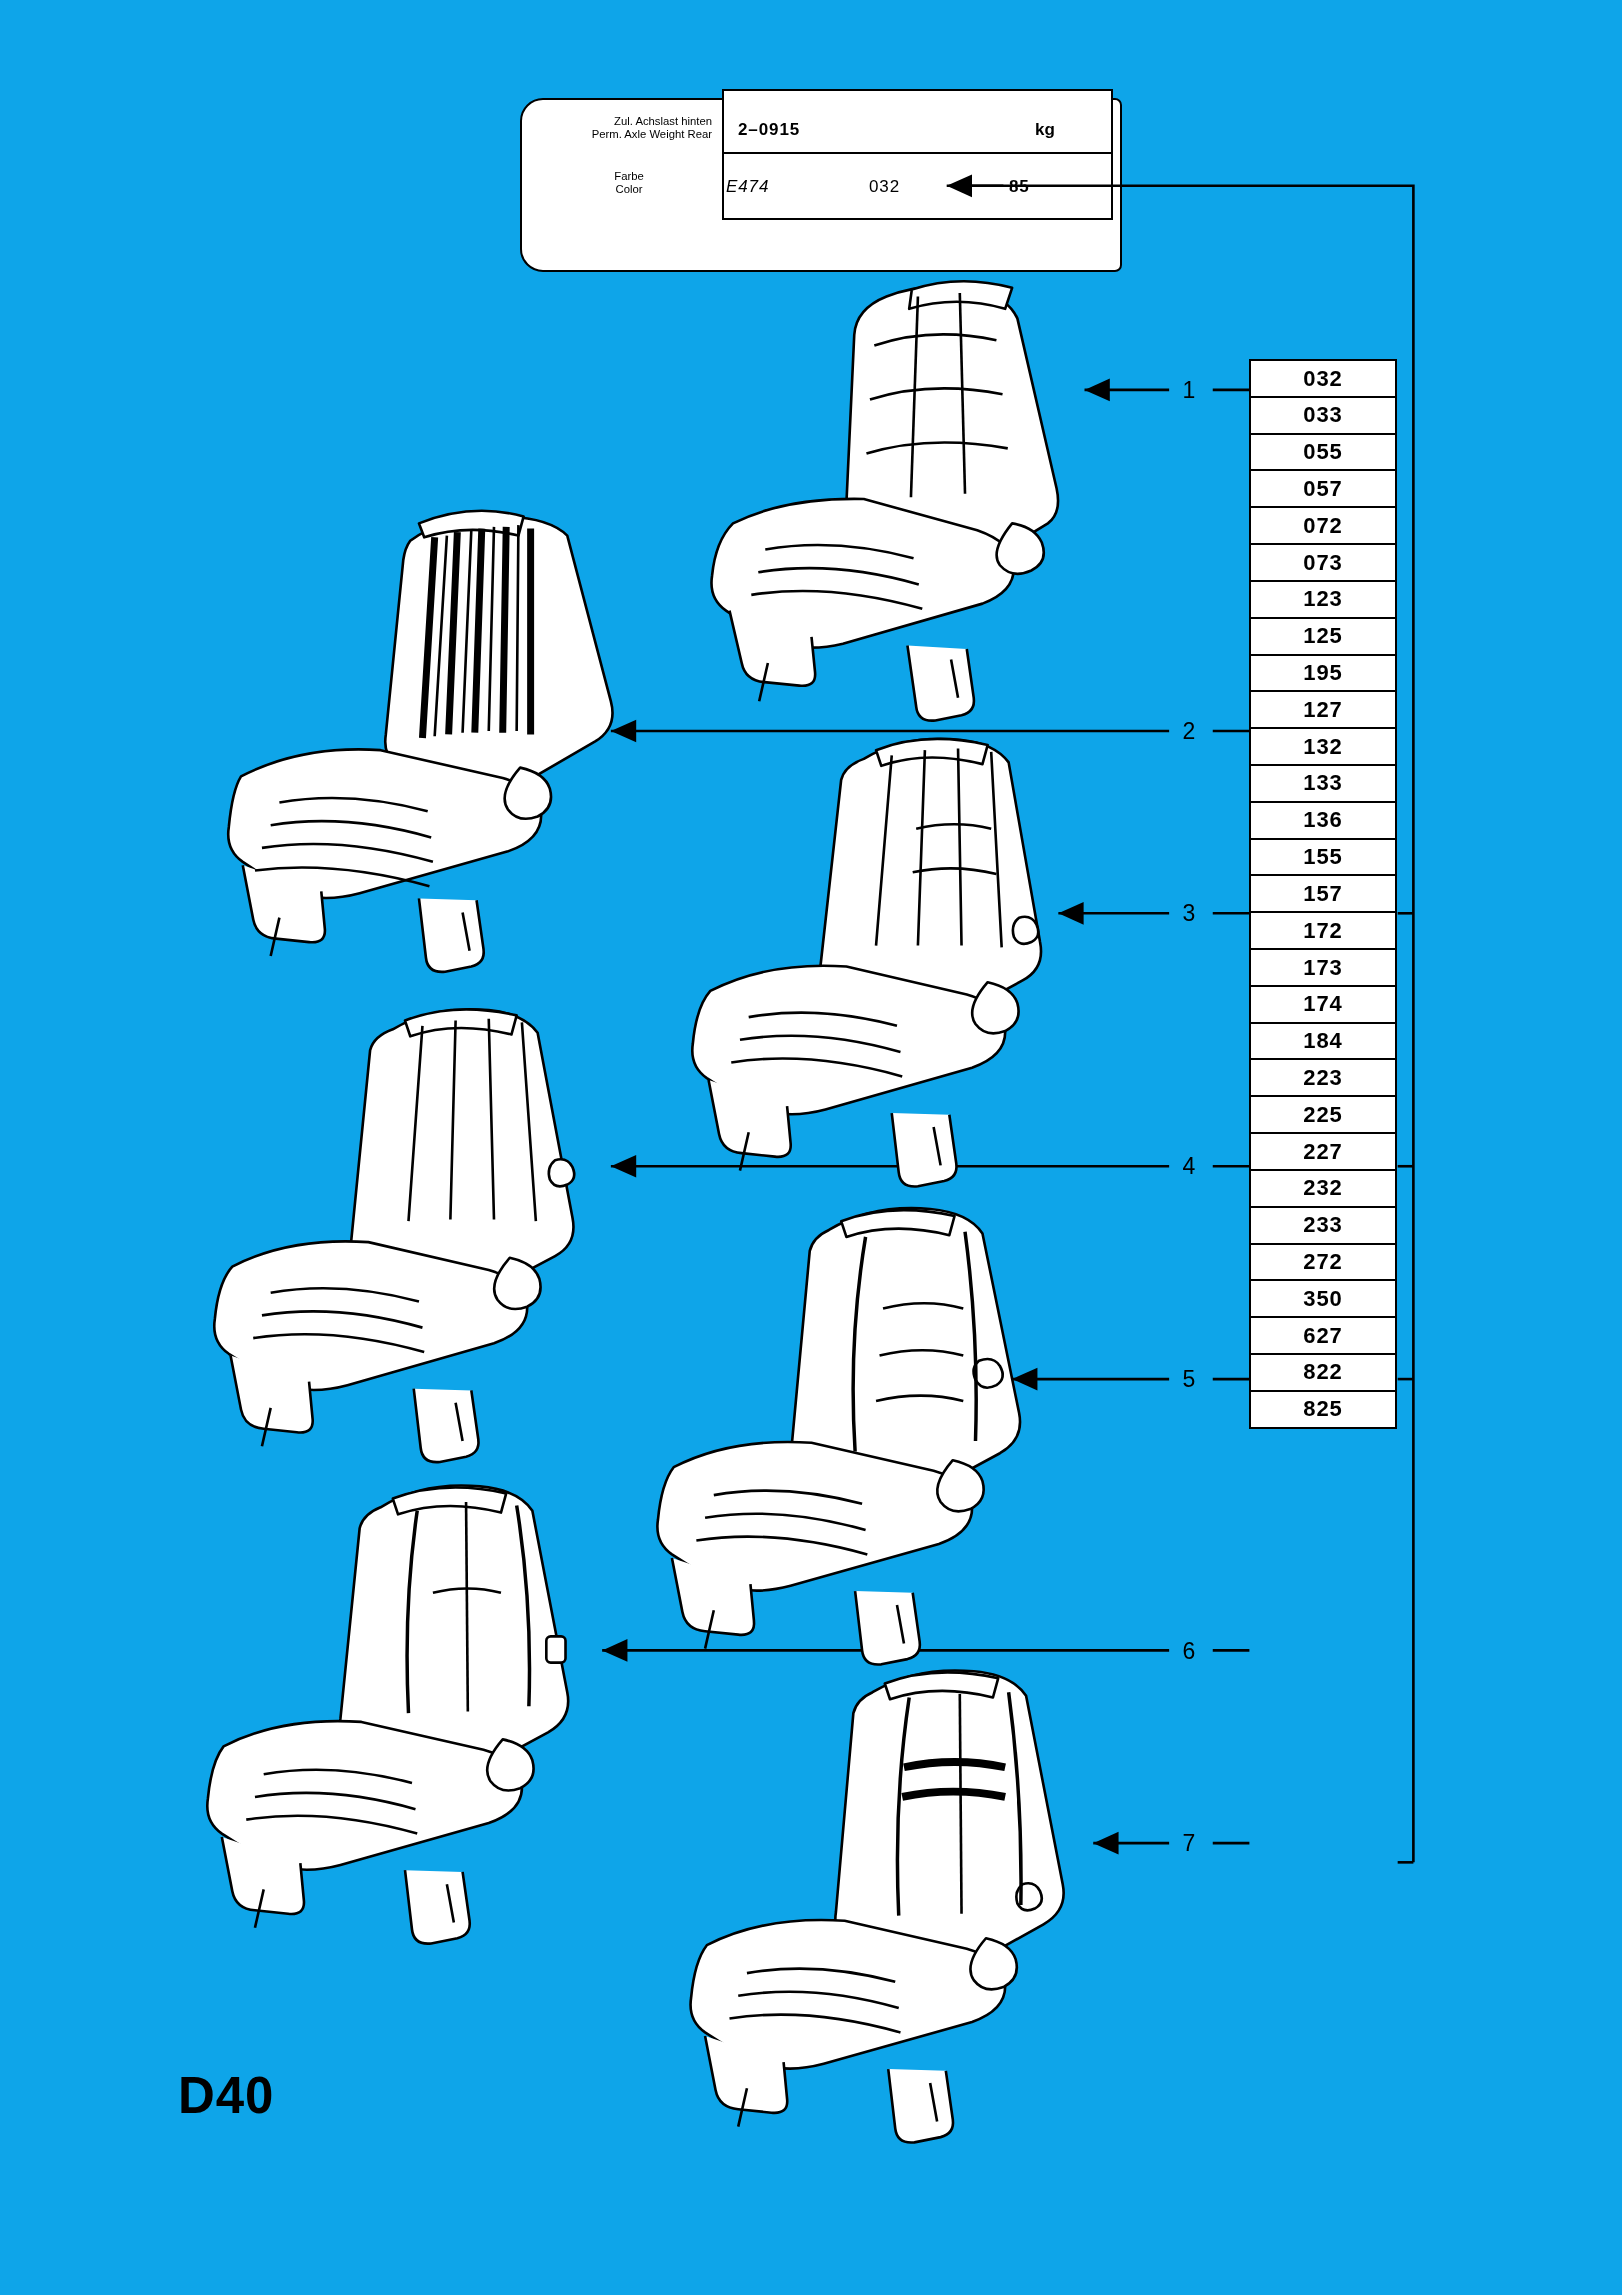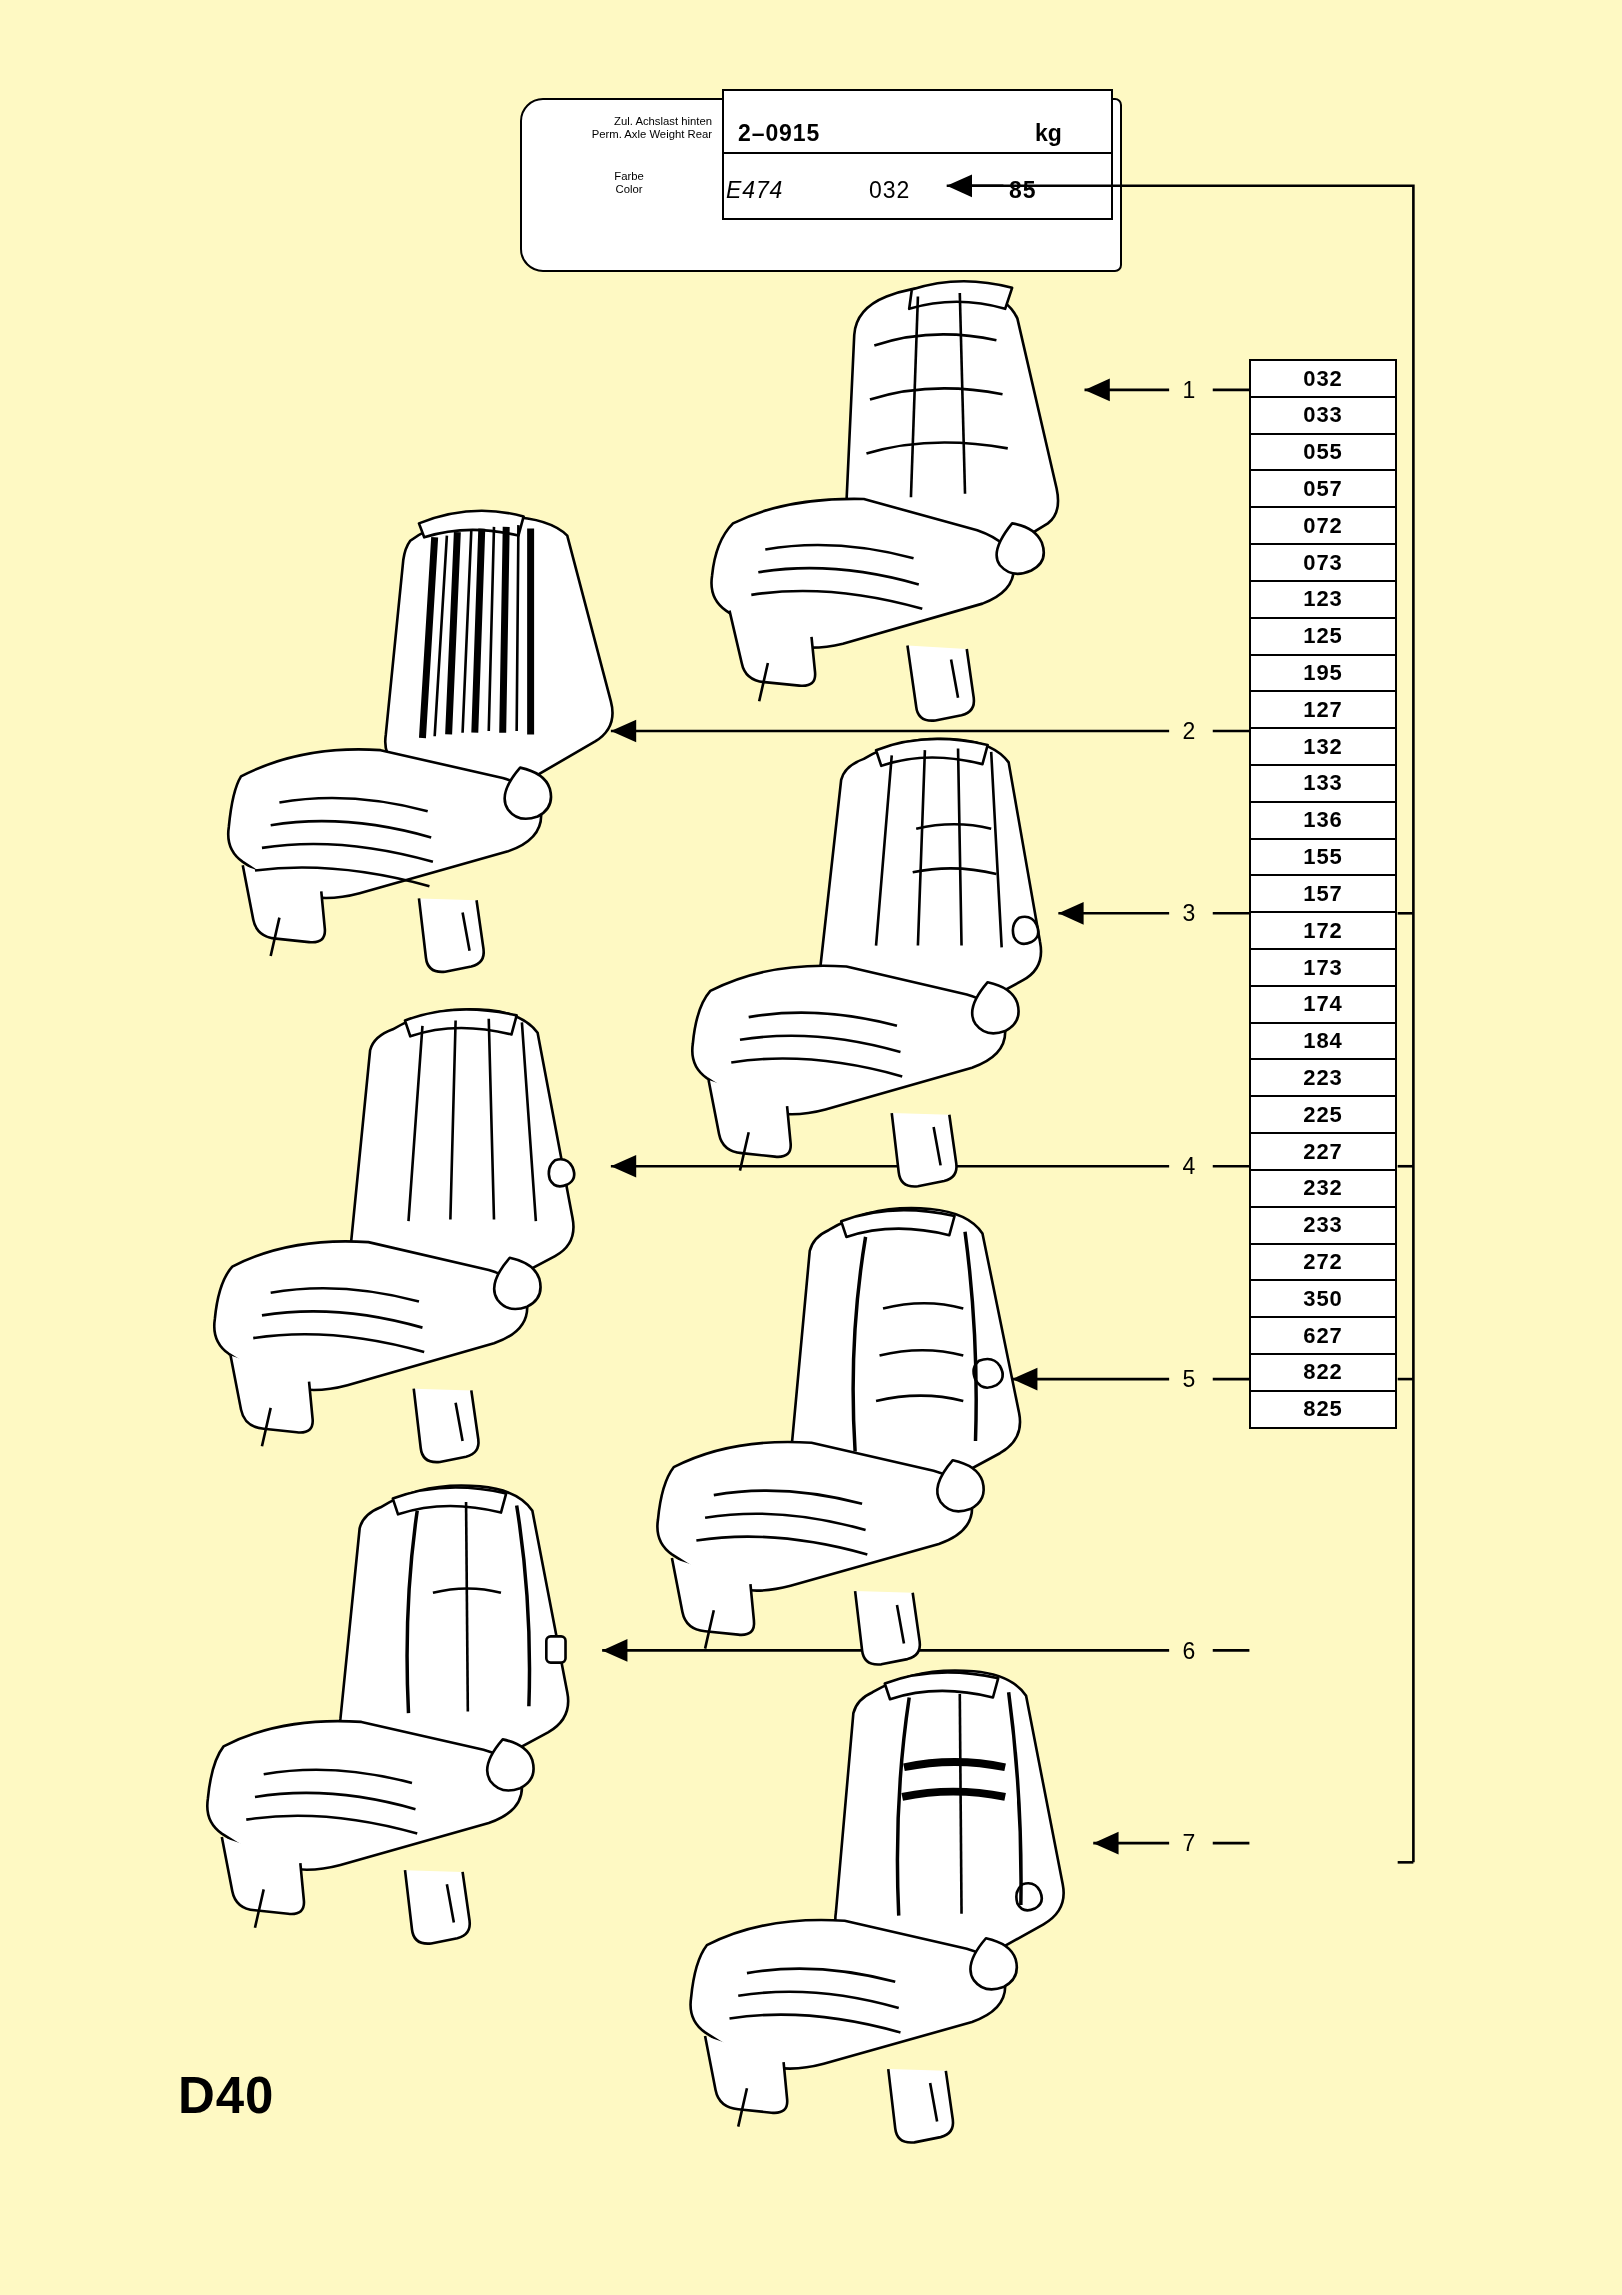--- a/index.html
+++ b/index.html
@@ -8,21 +8,21 @@
     background: #ffffff;
   }
   body {
     font-family: "Liberation Sans", sans-serif;
     color: #000000;
   }
   #page {
     position: relative;
     width: 1623px;
     height: 2295px;
-    background: #fef9c3;
+    background: #0ea5e9;
     overflow: hidden;
   }
 
   
   .plate {
     position: absolute;
     left: 520px;
     top: 98px;
     width: 602px;
     height: 174px;
@@ -58,21 +58,21 @@
     position: absolute;
     font-size: 11.3px;
     line-height: 13px;
     text-align: right;
     white-space: pre-line;
   }
   .plate-lbl.l1 { left: 26px; top: 17.4px; width: 166px; }
   .plate-lbl.l2 { left: 26px; top: 72px; width: 166px; text-align: center; }
   .plate-val {
     position: absolute;
-    font-size: 23px;
+    font-size: 17px;
     font-weight: bold;
   }
   .plate-val.v-weight { left: 218px; top: 22px; letter-spacing: 0.9px; }
   .plate-val.v-kg { left: 515px; top: 22px; }
   .plate-val.v-e474 { left: 206px; top: 79px; font-weight: normal; letter-spacing: 0.9px; font-style: italic; }
   .plate-val.v-032  { left: 349px; top: 79px; font-weight: normal; letter-spacing: 0.9px; }
   .plate-val.v-85   { left: 489px; top: 79px; font-weight: bold; letter-spacing: 0.9px; }
 
   
   .code-list {

